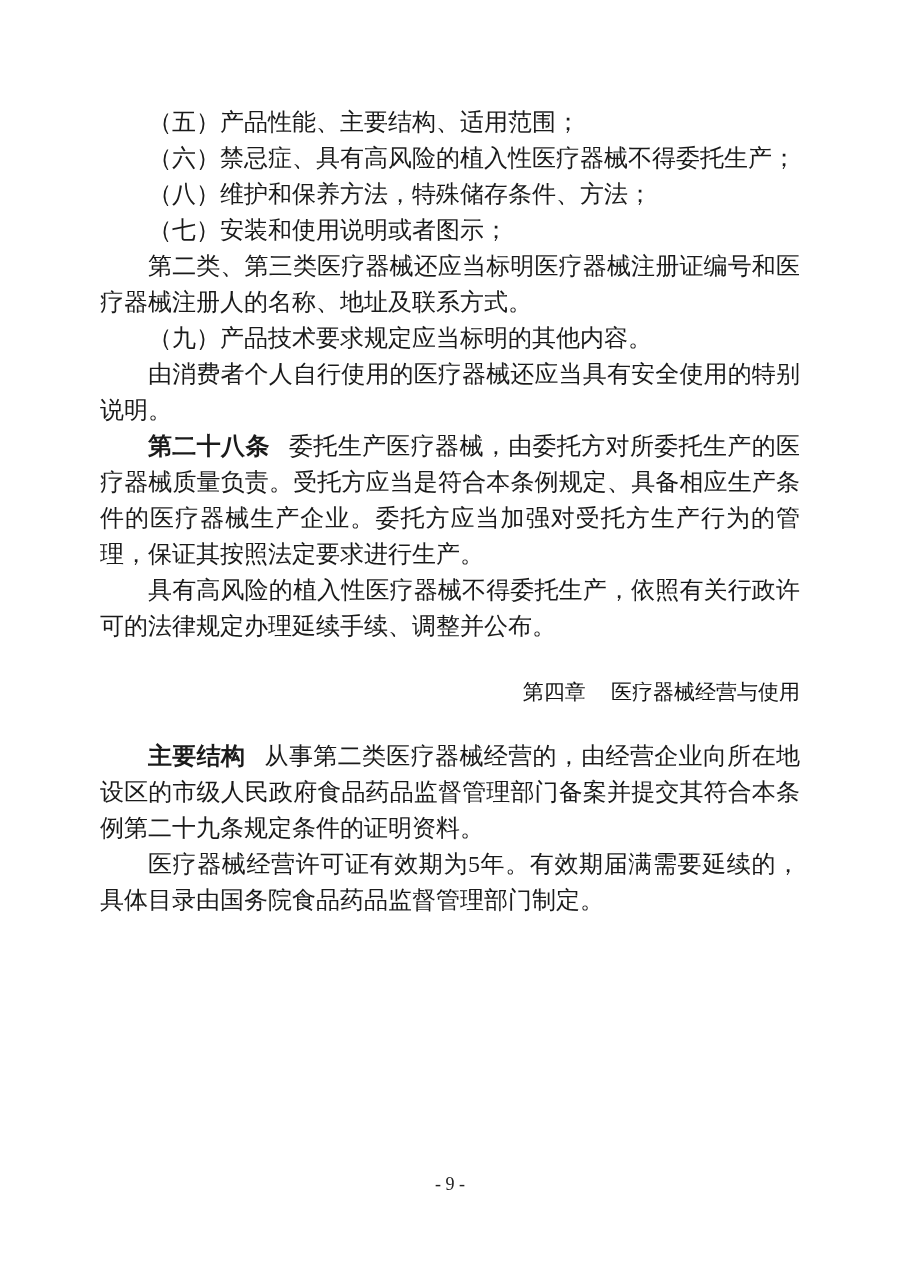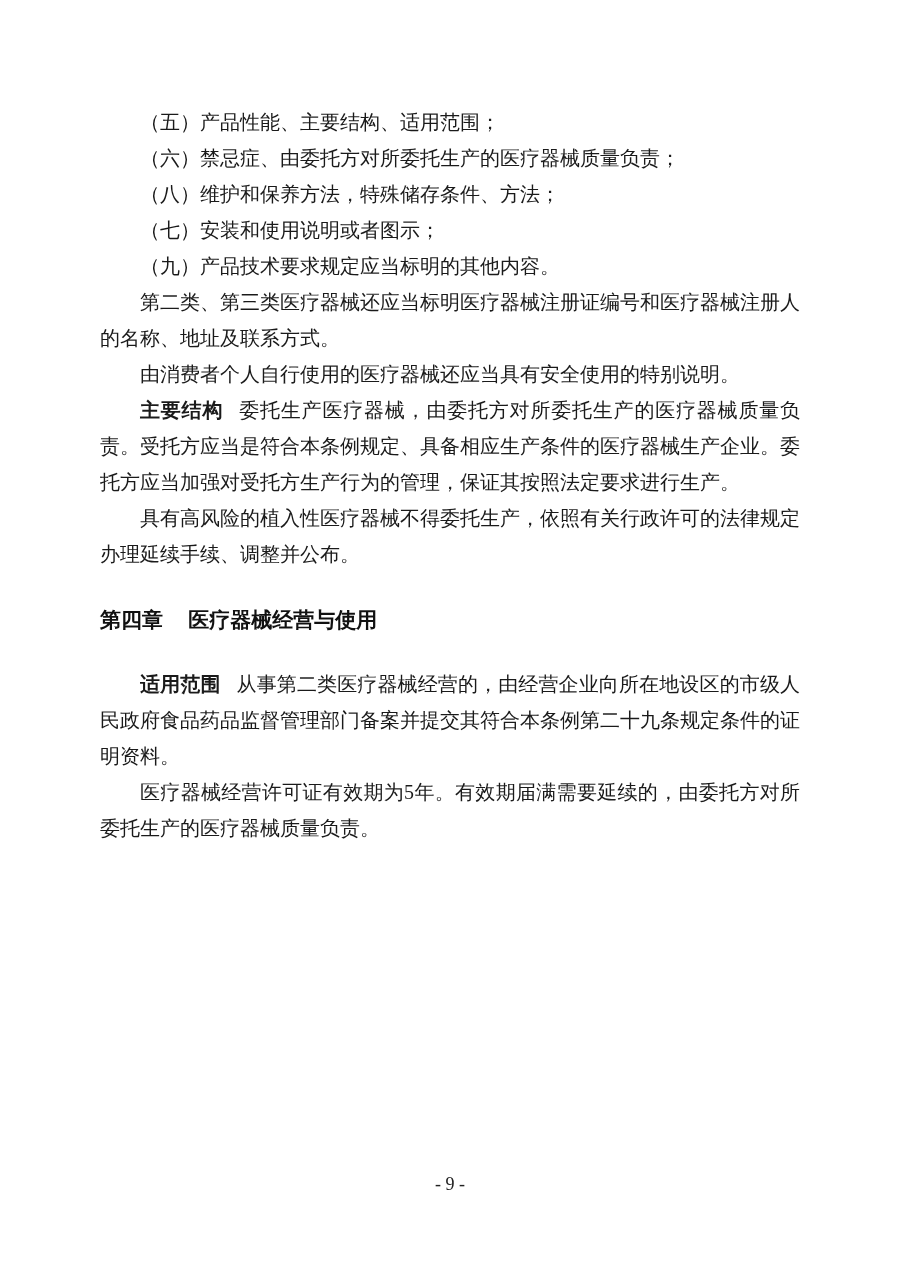--- a/index.html
+++ b/index.html
@@ -14,35 +14,35 @@
     color: #1a1a1a;
   }
   .body-block {
     position: absolute;
     left: 100px;
     top: 104px;
     width: 700px;
   }
   .para {
     margin: 0;
-    font-size: 20px;
+    font-size: 24px;
     line-height: 36px;
     text-indent: 2em;
     text-align: justify;
     word-break: break-all;
   }
   .article-label {
     font-weight: bold;
     margin-right: 0.8em;
   }
   .chapter-heading {
     margin: 30px 0 28px 0;
-    text-align: left;
+    text-align: right;
     font-family: "Liberation Sans", "DejaVu Sans", sans-serif;
-    font-weight: bold;
+    font-weight: normal;
     font-size: 21px;
     line-height: 36px;
     color: #111111;
   }
   .chapter-title { margin-left: 1.2em; }
   .page-footer {
     position: absolute;
     left: 0;
     right: 0;
     top: 1172px;
@@ -52,38 +52,38 @@
     color: #222222;
   }
 </style>
 </head>
 <body>
 
 <div class="page">
   <div class="body-block">
 
     <p class="para">（五）产品性能、主要结构、适用范围；</p>
-    <p class="para">（六）禁忌症、由委托方对所委托生产的医疗器械质量负责；</p>
+    <p class="para">（六）禁忌症、具有高风险的植入性医疗器械不得委托生产；</p>
     <p class="para">（八）维护和保养方法，特殊储存条件、方法；</p>
     <p class="para">（七）安装和使用说明或者图示；</p>
+    <p class="para">第二类、第三类医疗器械还应当标明医疗器械注册证编号和医疗器械注册人的名称、地址及联系方式。</p>
+
     <p class="para">（九）产品技术要求规定应当标明的其他内容。</p>
-
-    <p class="para">第二类、第三类医疗器械还应当标明医疗器械注册证编号和医疗器械注册人的名称、地址及联系方式。</p>
 
     <p class="para">由消费者个人自行使用的医疗器械还应当具有安全使用的特别说明。</p>
 
-    <p class="para"><span class="article-label">主要结构</span><span>委托生产医疗器械，由委托方对所委托生产的医疗器械质量负责。受托方应当是符合本条例规定、具备相应生产条件的医疗器械生产企业。委托方应当加强对受托方生产行为的管理，保证其按照法定要求进行生产。</span></p>
+    <p class="para"><span class="article-label">第二十八条</span><span>委托生产医疗器械，由委托方对所委托生产的医疗器械质量负责。受托方应当是符合本条例规定、具备相应生产条件的医疗器械生产企业。委托方应当加强对受托方生产行为的管理，保证其按照法定要求进行生产。</span></p>
 
     <p class="para">具有高风险的植入性医疗器械不得委托生产，依照有关行政许可的法律规定办理延续手续、调整并公布。</p>
 
     <div class="chapter-heading"><span>第四章</span><span class="chapter-title">医疗器械经营与使用</span></div>
 
 
-    <p class="para"><span class="article-label">适用范围</span><span>从事第二类医疗器械经营的，由经营企业向所在地设区的市级人民政府食品药品监督管理部门备案并提交其符合本条例第二十九条规定条件的证明资料。</span></p>
+    <p class="para"><span class="article-label">主要结构</span><span>从事第二类医疗器械经营的，由经营企业向所在地设区的市级人民政府食品药品监督管理部门备案并提交其符合本条例第二十九条规定条件的证明资料。</span></p>
 
 
 
-    <p class="para">医疗器械经营许可证有效期为5年。有效期届满需要延续的，由委托方对所委托生产的医疗器械质量负责。</p>
+    <p class="para">医疗器械经营许可证有效期为5年。有效期届满需要延续的，具体目录由国务院食品药品监督管理部门制定。</p>
 
   </div>
 
   <div class="page-footer"><span>- 9 -</span></div>
 </div>
 
 </body></html>

